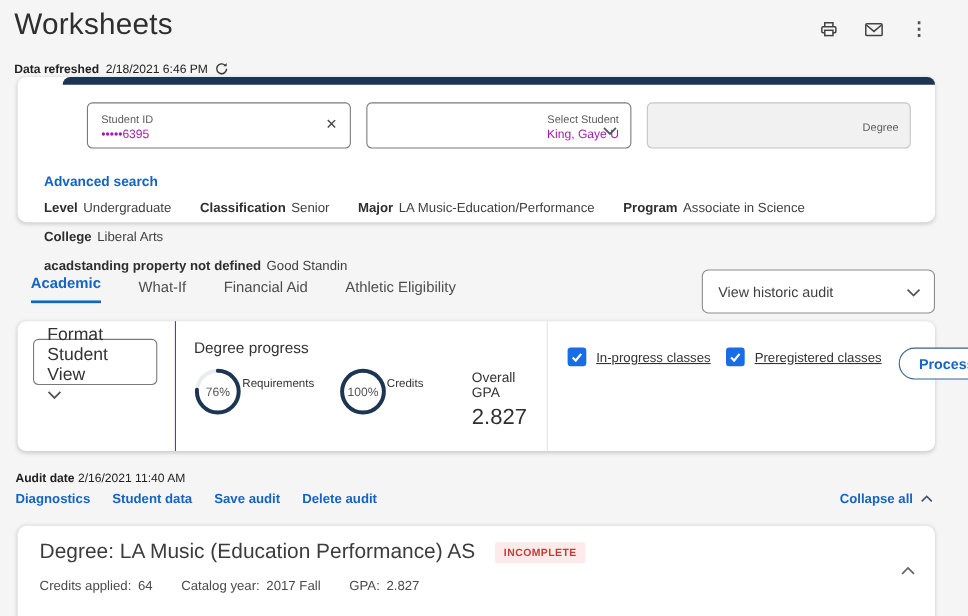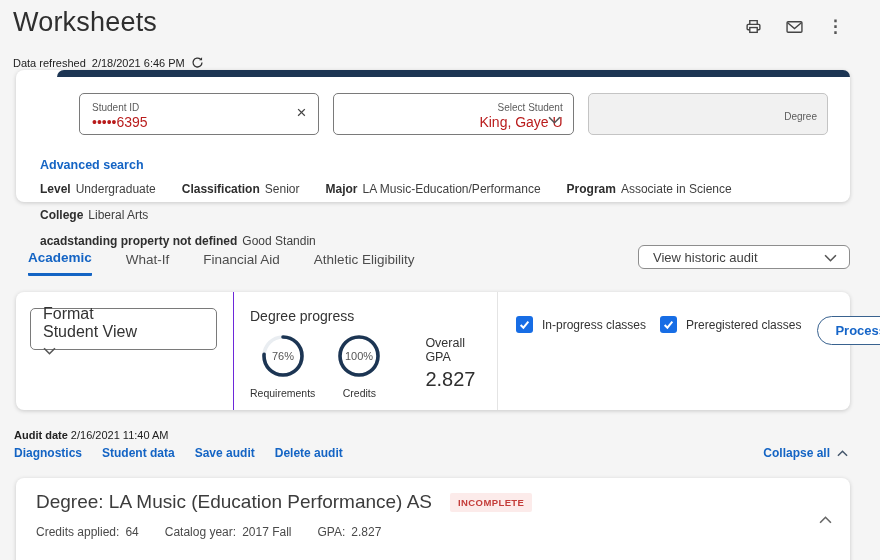--- a/index.html
+++ b/index.html
@@ -22,102 +22,102 @@
     display: flex; align-items: center; gap: 24px;
   }
   .hicon { width: 17px; height: 17px; display: inline-flex; align-items: center; justify-content: center; cursor: pointer; }
   .kebab { font-size: 17px; color: #555; line-height: 1; font-weight: 700; }
 
   .refresh-row {
     position: absolute; left: 13px; top: 56px;
     display: flex; align-items: center; gap: 6px;
     font-size: 11px; color: #222;
   }
-  .refresh-row .lbl { font-weight: 400; }
+  .refresh-row .lbl { font-weight: 700; }
 
   
   .search-card {
     position: absolute; left: 16px; top: 70px; width: 834px; height: 132px;
     background: #fff; border-radius: 8px;
     box-shadow: 0 1px 4px rgba(0,0,0,.18);
     padding-left: 41px;
   }
   .search-card .topbar {
     height: 7px; border-radius: 8px 8px 0 0; background: #1c3553;
   }
   .search-fields {
     display: flex; gap: 14px; padding: 16px 22px 0 22px;
   }
   .field {
     position: relative; height: 42px; border: 1px solid #7a7a7a; border-radius: 5px;
     background: #fff; padding: 5px 10px 0 12px; flex: 1;
     display: flex; flex-direction: column; justify-content: center;
   }
   .field .flabel { font-size: 10px; color: #5c5c5c; line-height: 1.2; }
-  .field .fvalue { font-size: 14px; color: #b91c1c; line-height: 1.25; white-space: nowrap; overflow: hidden; }
+  .field .fvalue { font-size: 11px; color: #a21caf; line-height: 1.25; white-space: nowrap; overflow: hidden; }
   .field .clear-x {
     position: absolute; right: 12px; top: 10px; font-size: 17px; color: #444; cursor: pointer; line-height: 1;
   }
   .field .chev { position: absolute; right: 12px; top: 16px; cursor: pointer; }
   .field.disabled { background: #f1f1f1; border-color: #c4c4c4; text-align: right; }
 
   .advanced-search {
     position: absolute; left: 24px; top: 88px;
     font-size: 12.5px; font-weight: 700; color: #1464c4; cursor: pointer;
   }
   .info-rows { position: absolute; left: 24px; top: 112px; width: 790px; font-size: 12px; }
   .info-line { display: flex; flex-wrap: wrap; column-gap: 26px; row-gap: 10px; line-height: 1.3; margin-bottom: 11px; }
   .info-pair { white-space: nowrap; }
   .info-pair .ilabel { font-weight: 700; color: #2e2e2e; margin-right: 5px; }
   .info-pair .ivalue { color: #3f3f3f; }
 
   
   .tabs-row {
-    position: absolute; left: 28px; top: 250px; display: flex; gap: 34px; align-items: center;
+    position: absolute; left: 28px; top: 250px; display: flex; gap: 34px; align-items: flex-end;
   }
   .tab { font-size: 13.5px; color: #4d4d4d; padding-bottom: 8px; cursor: pointer; }
   .tab.active { color: #1464c4; font-weight: 700; border-bottom: 3px solid #1464c4; border-radius: 0 0 1px 1px; }
 
   .historic-select {
-    position: absolute; right: 30px; top: 245px; width: 212px; height: 24px;
+    position: absolute; right: 30px; top: 245px; width: 212px; height: 40px;
     background: #fff; border: 1px solid #8d8d8d; border-radius: 6px;
     display: flex; align-items: center; justify-content: space-between;
     padding: 0 12px 0 14px; font-size: 13px; color: #3f3f3f; cursor: pointer;
   }
 
   
   .controls-card {
     position: absolute; left: 16px; top: 292px; width: 834px; height: 118px;
     background: #fff; border-radius: 8px;
     box-shadow: 0 1px 4px rgba(0,0,0,.18);
     display: flex;
   }
   .sect-format { width: 218px; padding: 16px 16px 0 14px; border-right: 1px solid #6d28d9; }
   .format-select {
     position: relative; height: 42px; border: 1px solid #7a7a7a; border-radius: 5px;
     padding: 5px 10px 0 12px; display: flex; flex-direction: column; justify-content: center; cursor: pointer;
   }
   .sect-progress { flex: 1; padding: 16px 18px 0 16px; border-right: 1px solid #e4e4e4; }
   .dp-title { font-size: 14px; color: #333; margin-bottom: 10px; }
   .dp-row { display: flex; align-items: flex-start; }
-  .ringblock { display: flex; flex-direction: column; align-items: center; margin-right: 22px; }
+  .ringblock { display: flex; flex-direction: row; margin-right: 22px; }
   .ring-svg { width: 44px; height: 44px; }
   .ring-text { font-size: 11px; fill: #555; font-family: "Liberation Sans", sans-serif; }
   .ring-label { font-size: 10.5px; color: #333; margin-top: 9px; }
   .gpa-block { margin-left: 22px; padding-top: 2px; }
   .gpa-label { font-size: 12.5px; color: #333; }
   .gpa-value { font-size: 20px; color: #2f2f2f; margin-top: 4px; }
 
   .sect-process { width: 352px; padding: 24px 14px 0 18px; display: flex; align-items: flex-start; }
   .cb-item { display: flex; align-items: center; margin-right: 14px; cursor: pointer; }
   .checkbox {
     width: 17px; height: 17px; border-radius: 3px; background: #176de5;
     display: inline-flex; align-items: center; justify-content: center; margin-right: 9px; flex: none;
   }
-  .cb-label { font-size: 12px; color: #333; white-space: nowrap; }
+  .cb-label { font-size: 12px; color: #333; white-space: nowrap; text-decoration: underline; }
   .process-btn {
     margin-left: 2px; height: 29px; padding: 0 17px; border-radius: 15px;
     border: 1px solid #39628f; background: #fff; color: #1565c8;
     font-size: 13px; font-weight: 700; font-family: "Liberation Sans", sans-serif; cursor: pointer;
   }
 
   
   .audit-date { position: absolute; left: 14px; top: 429px; font-size: 11px; color: #222; }
   .audit-date .lbl { font-weight: 700; }
   .audit-links { position: absolute; left: 14px; top: 446px; display: flex; gap: 20px; }

